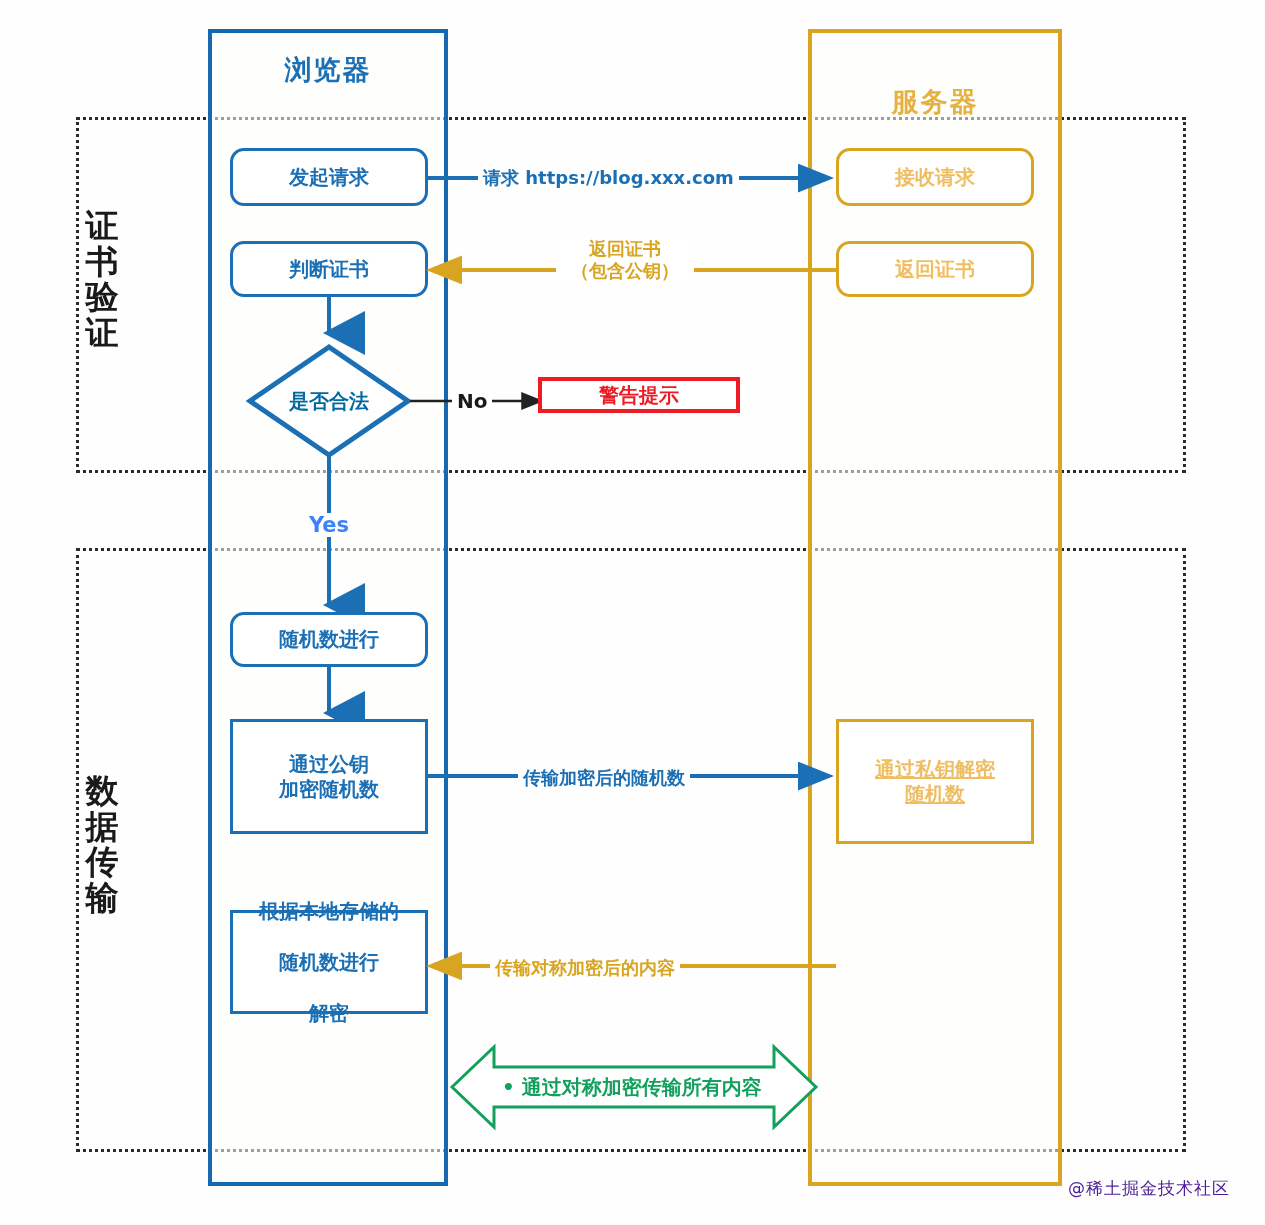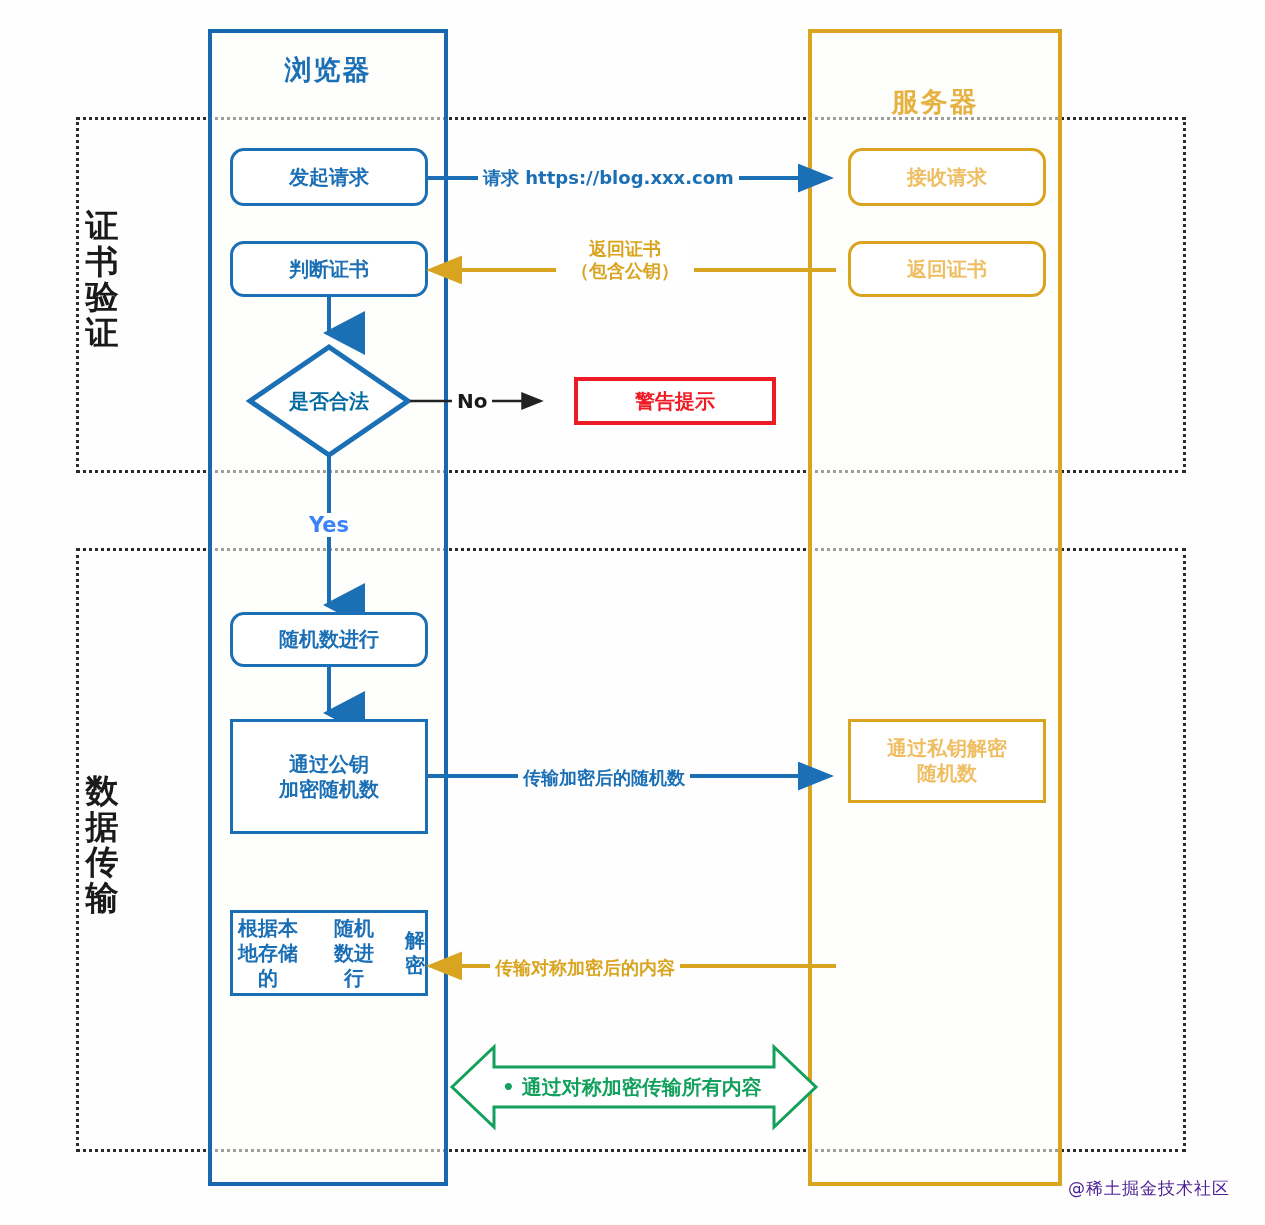--- a/index.html
+++ b/index.html
@@ -60,35 +60,34 @@
     width: 48px;
   }
 
   
   .node {
     position: absolute;
     box-sizing: border-box;
     display: flex;
     align-items: center;
     justify-content: center;
-    text-align: center;
+    text-align: left;
     font-weight: bold;
     line-height: 1.25;
     background: #ffffff;
   }
   .node.blue {
     border: 3px solid #1b6fb5;
     color: #1b6fb5;
     font-size: 20px;
   }
   .node.gold {
     border: 3px solid #d9a520;
     color: #efbe62;
     font-size: 20px;
-    margin-left: 12px;
   }
   .node.round { border-radius: 14px; }
   .node.rect  { border-radius: 0px; }
   .node.warn {
     border: 4px solid #ee1b24;
     color: #ee1b24;
     font-size: 20px;
     border-radius: 0;
   }
 
@@ -223,21 +222,21 @@
       <polygon points="82,3 161,57 82,111 3,57" fill="#ffffff" stroke="#1b6fb5" stroke-width="5"></polygon>
     </svg>
     <div class="diamond-text">是否合法</div>
   </div>
 
   <svg class="conn" style="left:410px; top:386px; width:140px; height:30px;">
     <line x1="0" y1="15" x2="130" y2="15" stroke="#222222" stroke-width="2.5" marker-end="url(#arrow-blk)"></line>
   </svg>
   <div class="conn-label lbl-black" style="left:452px; top:389px;">No</div>
 
-  <div class="node warn" style="left:574px; top:377px; width:202px; height:48px;">
+  <div class="node warn" style="left:538px; top:377px; width:202px; height:36px;">
     <span>警告提示</span>
   </div>
 
   <svg class="conn" style="left:312px; top:455px; width:34px; height:164px;">
     <line x1="17" y1="0" x2="17" y2="150" stroke="#1b6fb5" stroke-width="4" marker-end="url(#arrow-blue-dn)"></line>
   </svg>
   <div class="yes-label" style="left:305px; top:513px;">Yes</div>
 
   <div class="node blue round" style="left:230px; top:612px; width:198px; height:55px;">
     <span>随机数进行</span>
@@ -245,31 +244,31 @@
 
   <svg class="conn" style="left:312px; top:667px; width:34px; height:60px;">
     <line x1="17" y1="0" x2="17" y2="46" stroke="#1b6fb5" stroke-width="4" marker-end="url(#arrow-blue-dn)"></line>
   </svg>
 
   <div class="node blue rect" style="left:230px; top:719px; width:198px; height:115px; flex-direction:column;">
     <span>通过公钥</span>
     <span>加密随机数</span>
   </div>
 
-  <div class="node gold rect" style="left:836px; top:719px; width:198px; height:84px; flex-direction:column;">
+  <div class="node gold rect" style="left:836px; top:719px; width:198px; height:125px; flex-direction:column;text-decoration:underline;">
     <span>通过私钥解密</span>
     <span>随机数</span>
   </div>
 
   <svg class="conn" style="left:428px; top:760px; width:420px; height:44px;">
     <line x1="0" y1="16" x2="400" y2="16" stroke="#1b6fb5" stroke-width="4" marker-end="url(#arrow-blue)"></line>
   </svg>
   <div class="conn-label lbl-blue" style="left:518px; top:767px;">传输加密后的随机数</div>
 
-  <div class="node blue rect" style="left:230px; top:910px; width:198px; height:86px; flex-direction:row;gap:26px;">
+  <div class="node blue rect" style="left:230px; top:910px; width:198px; height:104px; flex-direction:column;gap:26px;">
     <span>根据本地存储的</span>
     <span>随机数进行</span>
     <span>解密</span>
   </div>
 
 
   <svg class="conn" style="left:426px; top:950px; width:412px; height:44px;">
     <line x1="410" y1="16" x2="6" y2="16" stroke="#d9a520" stroke-width="4" marker-end="url(#arrow-gold)"></line>
   </svg>
   <div class="conn-label lbl-gold" style="left:490px; top:957px;">传输对称加密后的内容</div>

